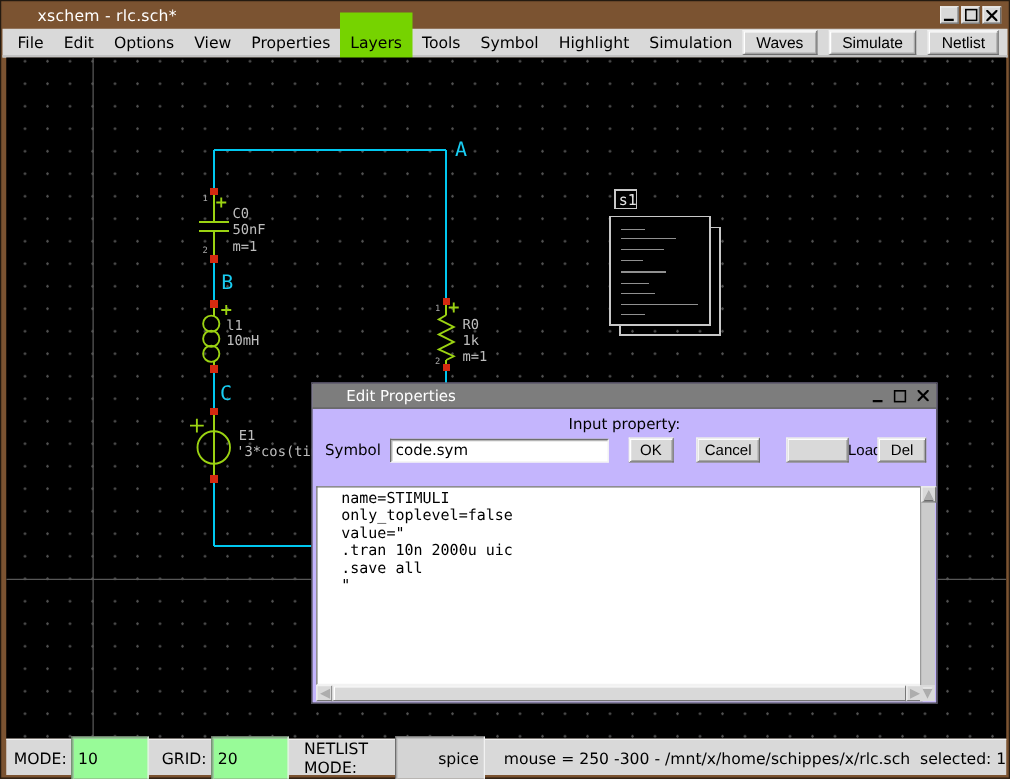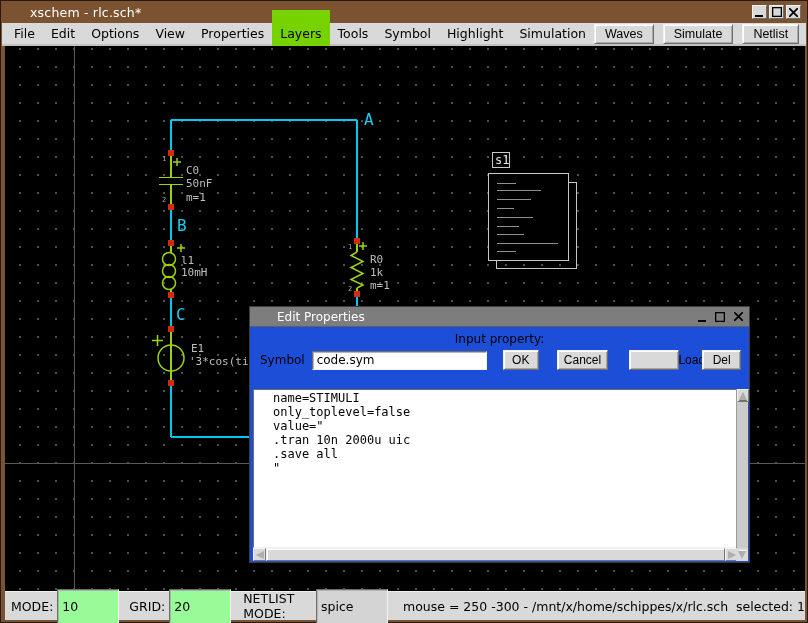--- a/index.html
+++ b/index.html
@@ -27,21 +27,21 @@
     background-size:18px 18px; background-position:6px 12px; overflow:hidden; }
   .axis-v { position:absolute; left:69px; top:0; width:1px; height:100%; background:#585858; }
   .axis-h { position:absolute; left:0; top:417px; width:100%; height:1px; background:#585858; }
   .canvas svg { position:absolute; left:0; top:0; }
   .sch-text { position:absolute; font-family:"DejaVu Sans Mono", monospace; color:#bdbdbd; font-size:11px; line-height:12px; white-space:pre; }
   .node-lbl { position:absolute; font-family:"DejaVu Sans Mono", monospace; color:#19cdf2; font-size:16px; line-height:16px; }
   .pin-num { position:absolute; font-family:"DejaVu Sans Mono", monospace; color:#a8a8a8; font-size:7px; line-height:7px; }
   .s1-lbl { position:absolute; font-family:"DejaVu Sans Mono", monospace; color:#e3e3e3; font-size:12px; line-height:12px; }
 
   
-  .dialog { position:absolute; left:248px; top:305px; width:501px; height:257px; background:#1d4ed8; border:1px solid #3c3c3c; z-index:20; }
+  .dialog { position:absolute; left:248px; top:305px; width:501px; height:257px; background:#c4b5fd; border:1px solid #3c3c3c; z-index:20; }
   .dlg-titlebar { height:20px; background:#7d7d7d; display:flex; align-items:center; position:relative; border-bottom:1px solid #5f5f5f; }
   .dlg-titlebar .dlg-title { color:#fff; font-size:12px; padding-left:27px; }
   .dlg-btns { position:absolute; right:4px; top:3px; display:flex; gap:4px; }
   .dlg-btn { width:14px; height:13px; display:flex; align-items:center; justify-content:center; }
   .dlg-sub { text-align:center; font-size:12px; color:#000; margin-top:5px; }
   .dlg-row { display:flex; align-items:center; height:22px; margin:3px 8px 0 10px; }
   .lbl { font-size:12px; color:#000; }
   .field { height:19px; background:#fff; border:1px solid; border-color:#6e6e6e #f2f2f2 #f2f2f2 #6e6e6e; box-shadow:inset 1px 1px 0 #b5b5b5; font-family:"DejaVu Sans", sans-serif; font-size:12px; color:#000; padding:0 4px; }
   .btn { background:#d9d9d9; border:1px solid; border-color:#f4f4f4 #6e6e6e #6e6e6e #f4f4f4; box-shadow:inset 1px 1px 0 #fff, inset -1px -1px 0 #a6a6a6; font-size:12px; color:#000; padding:2px 0; text-align:center; }
   .chk-row { display:flex; align-items:center; margin:7px 8px 0 8px; gap:5px; font-size:12.5px; }
@@ -56,21 +56,21 @@
   .grip { position:absolute; right:1px; top:241px; width:12px; height:13px; background:#d9d9d9; display:flex; align-items:center; justify-content:center; }
   .tri-up { width:0; height:0; border-left:4px solid transparent; border-right:4px solid transparent; border-bottom:8px solid #adadad; filter:drop-shadow(0 1px 0 #6b6b6b); }
   .tri-down { width:0; height:0; border-left:4px solid transparent; border-right:4px solid transparent; border-top:8px solid #adadad; filter:drop-shadow(0 -1px 0 #f5f5f5); }
   .tri-left { width:0; height:0; border-top:4px solid transparent; border-bottom:4px solid transparent; border-right:8px solid #adadad; }
   .tri-right { width:0; height:0; border-top:4px solid transparent; border-bottom:4px solid transparent; border-left:8px solid #adadad; }
 
   
   .statusbar { position:absolute; left:4px; top:590px; width:800px; height:29px; background:#d9d9d9; border-top:1px solid #f0f0f0; display:flex; align-items:center; padding-left:6px; font-size:12.5px; color:#000; }
   .sfield { height:35px; border:1px solid; border-color:#6e6e6e #f2f2f2 #f2f2f2 #6e6e6e; box-shadow:inset 1px 1px 0 #9dbb9d; font-size:12.5px; font-family:"DejaVu Sans", sans-serif; padding:0 4px; }
   .green { background:#98fb98; }
-  .gray { background:#d4d4d4; box-shadow:inset 1px 1px 0 #b5b5b5; }
+  .gray { background:#d4d4d4; box-shadow:inset 1px 1px 0 #b5b5b5;text-align:right; }
   .info { margin-left:15px; white-space:pre; }
 </style>
 </head>
 <body>
 
 <div class="frame">
 
   <div class="titlebar">
     <span class="title">xschem - rlc.sch*</span>
     <span class="winbtns">

